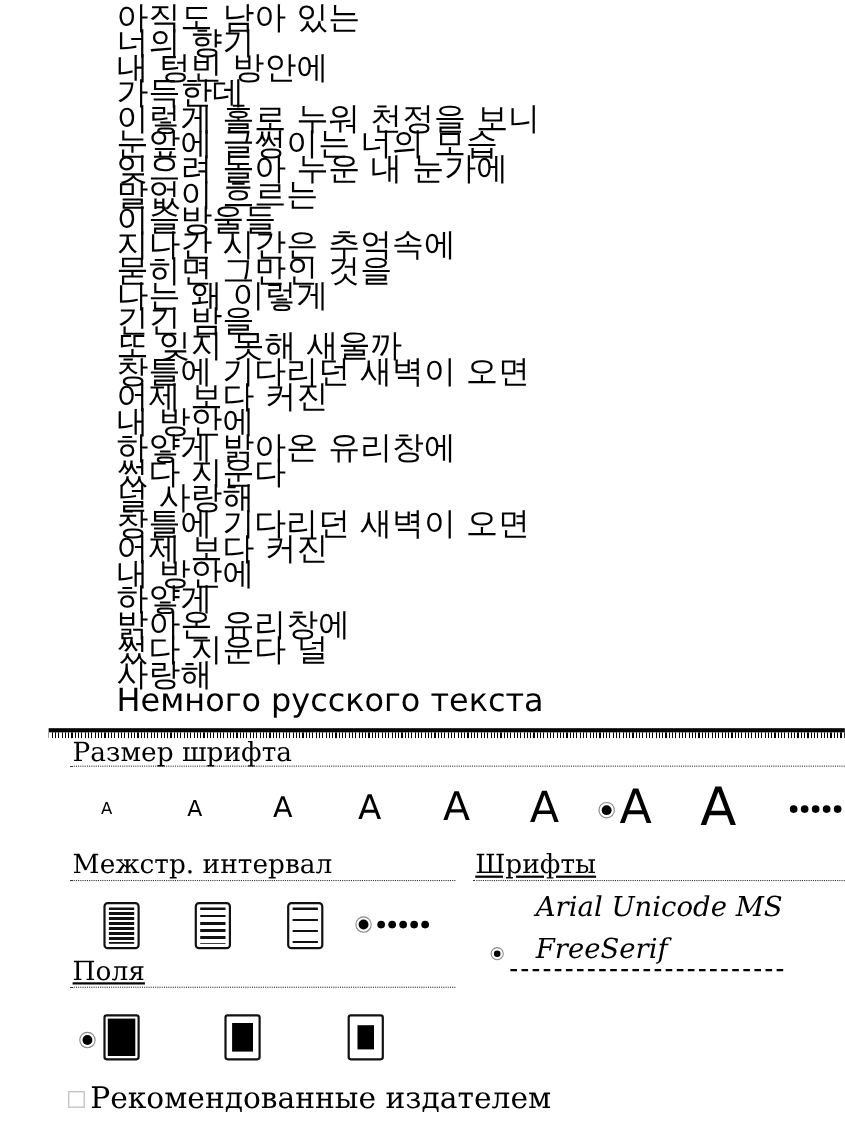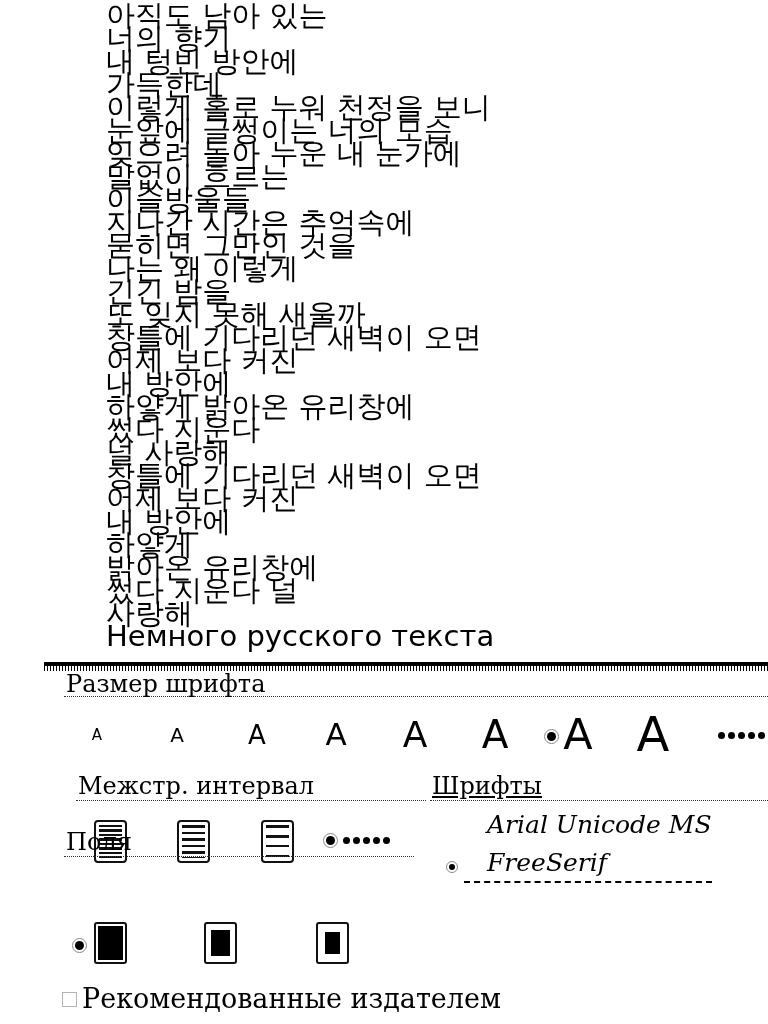--- a/index.html
+++ b/index.html
@@ -13,23 +13,23 @@
 
   
   .sep-solid{position:absolute;left:0;top:662px;width:768px;height:4px;background:#000;}
   .sep-comb{position:absolute;left:0;top:666px;width:768px;height:5px;
             background:repeating-linear-gradient(90deg,#000 0 1px,#fff 1px 3px);}
 
   
   .heading{position:absolute;border-bottom:1px dotted #333;font-size:24px;line-height:20px;
            color:#000;padding-left:2px;}
   .h-size{left:20px;top:674px;width:728px;height:22px;}
-  .h-spacing{left:32px;top:776px;width:348px;height:24px;}
+  .h-spacing{left:20px;top:776px;width:348px;height:24px;}
   .h-fonts{left:386px;top:776px;width:364px;height:24px;text-decoration:underline;}
-  .h-margins{left:20px;top:832px;width:348px;height:24px;}
+  .h-margins{left:20px;top:873px;width:348px;height:24px;text-decoration:underline;}
 
   
   .fsA{position:absolute;top:736px;transform:translate(-50%,-54%);
        font-family:"DejaVu Sans", sans-serif;line-height:1;color:#000;cursor:pointer;}
   .s1{font-size:15px;left:53px;}
   .s2{font-size:20px;left:133px;}
   .s3{font-size:26px;left:213px;}
   .s4{font-size:31px;left:292px;}
   .s5{font-size:36px;left:371px;}
   .s6{font-size:39px;left:451px;}

